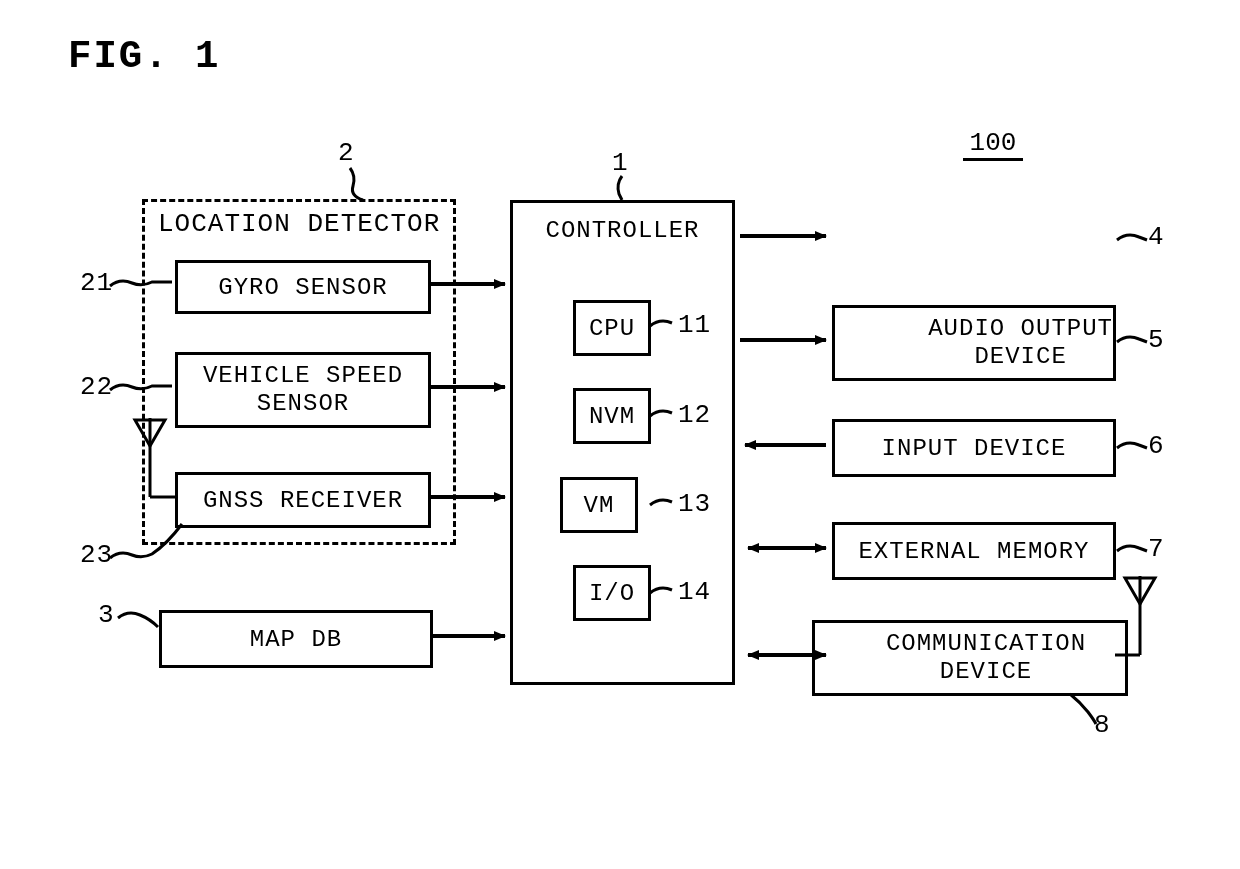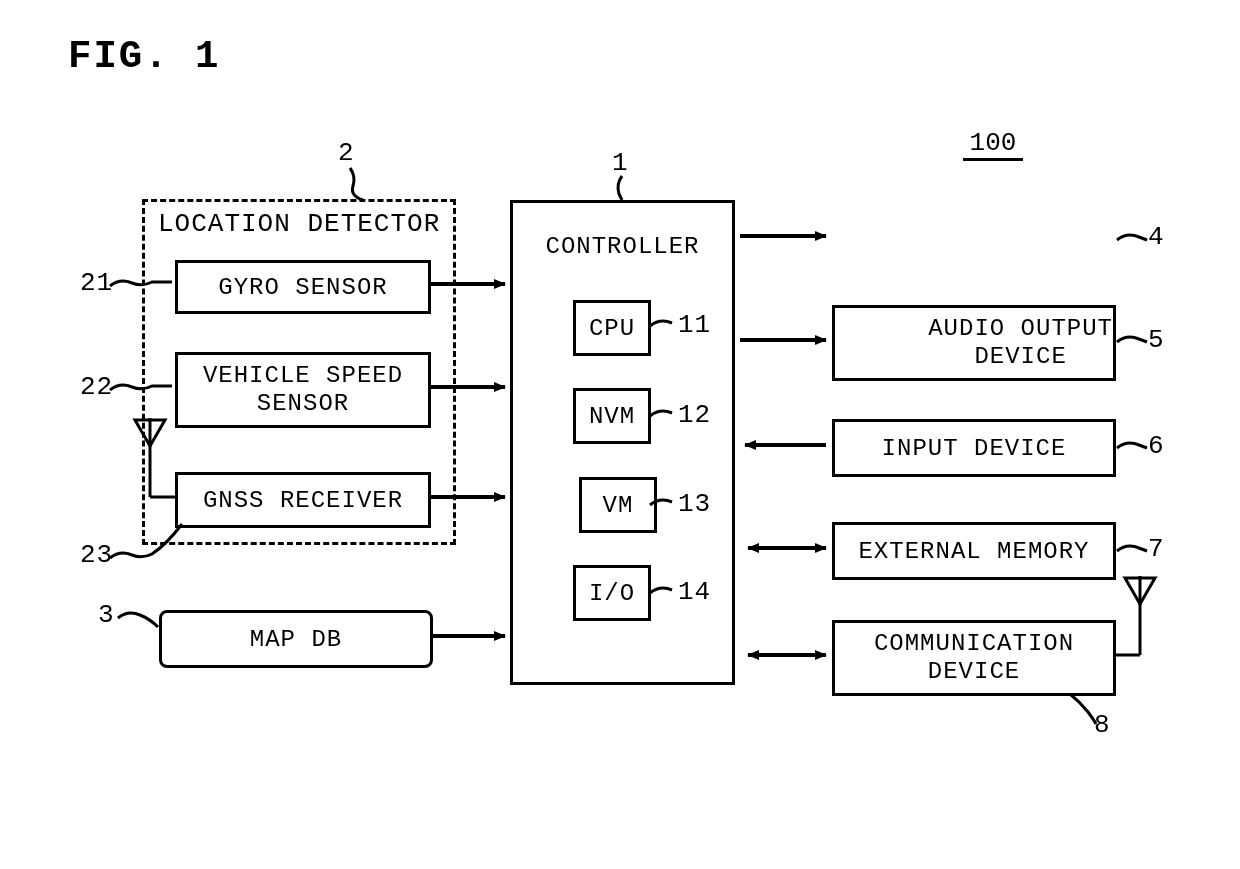--- a/index.html
+++ b/index.html
@@ -73,41 +73,41 @@
   <div class="box" style="left:175px; top:352px; width:250px; height:70px; line-height:1.15;">
     <span>VEHICLE SPEED<br>SENSOR</span>
   </div>
   <div class="label" style="left:80px; top:372px;text-align:center;">22</div>
 
   <div class="box" style="left:175px; top:472px; width:250px; height:50px;">
     <span>GNSS RECEIVER</span>
   </div>
   <div class="label" style="left:80px; top:540px;">23</div>
 
-  <div class="box" style="left:159px; top:610px; width:268px; height:52px;border-radius:8px;">
+  <div class="box" style="left:159px; top:610px; width:268px; height:52px;">
     <span>MAP DB</span>
   </div>
   <div class="label" style="left:98px; top:600px;">3</div>
 
-  <div class="box" style="left:510px; top:200px; width:225px; height:485px; align-items:flex-start; padding-top:30px; box-sizing:border-box;">
+  <div class="box" style="left:510px; top:200px; width:225px; height:485px; align-items:flex-start; padding-top:14px; box-sizing:border-box;">
     <span>CONTROLLER</span>
   </div>
   <div class="label" style="left:612px; top:148px;">1</div>
 
   <div class="box" style="left:573px; top:300px; width:72px; height:50px;">
     <span>CPU</span>
   </div>
   <div class="label" style="left:678px; top:310px;">11</div>
 
   <div class="box" style="left:573px; top:388px; width:72px; height:50px;">
     <span>NVM</span>
   </div>
   <div class="label" style="left:678px; top:400px;">12</div>
 
-  <div class="box" style="left:579px; top:477px; width:72px; height:50px;">
+  <div class="box" style="left:560px; top:477px; width:72px; height:50px;">
     <span>VM</span>
   </div>
   <div class="label" style="left:678px; top:489px;">13</div>
 
   <div class="box" style="left:573px; top:565px; width:72px; height:50px;">
     <span>I/O</span>
   </div>
   <div class="label" style="left:678px; top:577px;">14</div>
 
   <div class="label" style="left:1148px; top:222px;">4</div>
@@ -120,21 +120,21 @@
   <div class="box" style="left:832px; top:419px; width:278px; height:52px;">
     <span>INPUT DEVICE</span>
   </div>
   <div class="label" style="left:1148px; top:431px;">6</div>
 
   <div class="box" style="left:832px; top:522px; width:278px; height:52px;">
     <span>EXTERNAL MEMORY</span>
   </div>
   <div class="label" style="left:1148px; top:534px;">7</div>
 
-  <div class="box" style="left:832px; top:620px; width:278px; height:70px; line-height:1.15;">
+  <div class="box" style="left:812px; top:620px; width:278px; height:70px; line-height:1.15;padding-left:32px;">
     <span>COMMUNICATION<br>DEVICE</span>
   </div>
   <div class="label" style="left:1094px; top:710px;">8</div>
 
   <svg class="overlay">
     <defs>
       <marker id="ar" markerWidth="14" markerHeight="14" refX="11" refY="5" orient="auto" markerUnits="userSpaceOnUse">
         <path d="M0,0 L12,5 L0,10 Z" fill="#000"></path>
       </marker>
     </defs>

